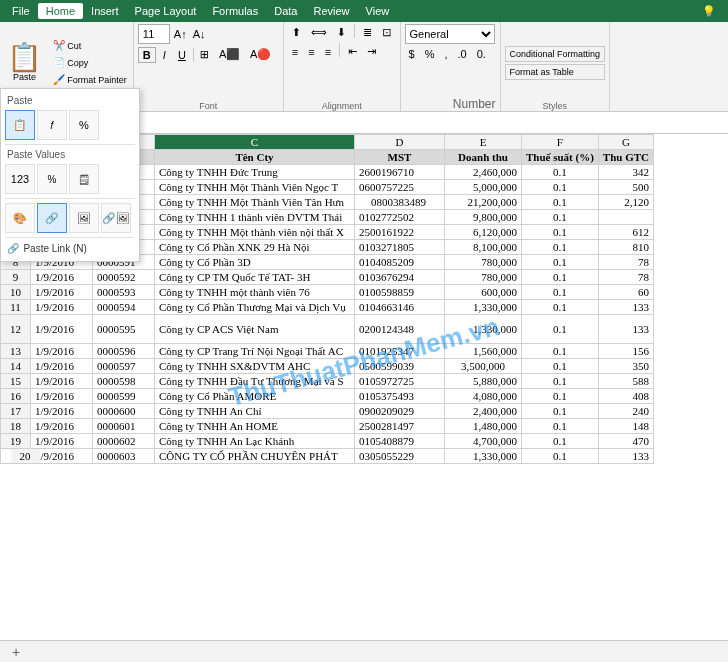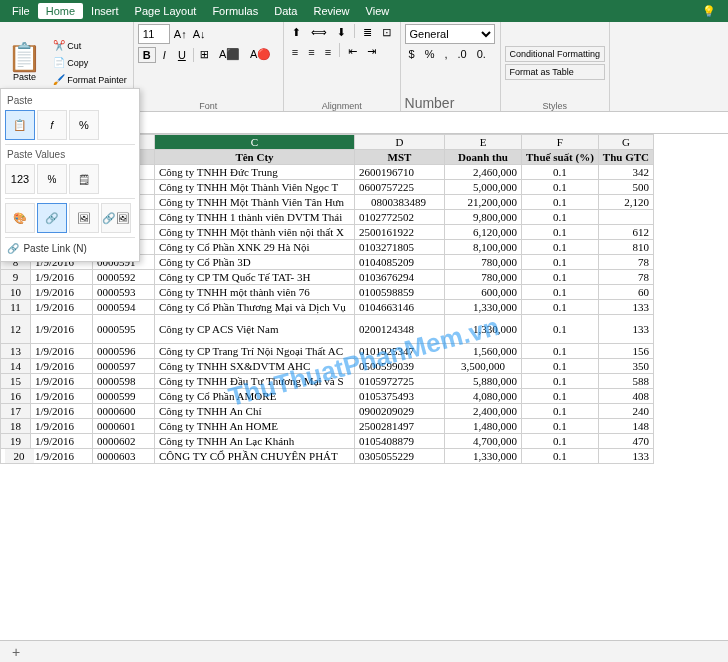--- a/index.html
+++ b/index.html
@@ -114,21 +114,21 @@
         <option>General</option>
       </select>
       <div style="display:flex; gap:2px;">
         <button style="background:none;border:1px solid transparent;cursor:pointer;font-size:11px;padding:1px 3px;">$</button>
         <button style="background:none;border:1px solid transparent;cursor:pointer;font-size:11px;padding:1px 3px;">%</button>
         <button style="background:none;border:1px solid transparent;cursor:pointer;font-size:11px;padding:1px 3px;">,</button>
         <button style="background:none;border:1px solid transparent;cursor:pointer;font-size:11px;padding:1px 3px;">.0</button>
         <button style="background:none;border:1px solid transparent;cursor:pointer;font-size:11px;padding:1px 3px;">0.</button>
       </div>
     </div>
-    <div style="font-size:14px; color:#666; text-align:left;">Number</div>
+    <div style="font-size:12px; color:#666; text-align:right;">Number</div>
   </div>
 
   <div style="display:flex; flex-direction:column; border-right:1px solid #d0d0d0; padding:2px 4px 0 4px; min-width:100px;">
     <div style="display:flex; flex-direction:column; gap:2px; flex:1; justify-content:center;">
       <button style="background:none;border:1px solid #c8c8c8;cursor:pointer;font-size:9px;padding:2px 4px; text-align:left;">Conditional Formatting</button>
       <button style="background:none;border:1px solid #c8c8c8;cursor:pointer;font-size:9px;padding:2px 4px; text-align:left;">Format as Table</button>
     </div>
     <div style="font-size:9px; color:#666; text-align:center;">Styles</div>
   </div>
 </div>
@@ -372,21 +372,21 @@
           <td style="border: 1px solid rgb(208, 208, 208); padding: 1px 4px; background: rgb(243, 243, 243); text-align: center; position: sticky; left: 0px; z-index: 4; width: 30px;">19</td>
           <td style="border: 1px solid rgb(208, 208, 208); padding: 1px 4px; min-width: 62px;">1/9/2016</td>
           <td style="border: 1px solid rgb(208, 208, 208); padding: 1px 4px; min-width: 62px;">0000602</td>
           <td style="border: 1px solid rgb(208, 208, 208); padding: 1px 4px; min-width: 200px;">Công ty TNHH An Lạc Khánh</td>
           <td style="border: 1px solid rgb(208, 208, 208); padding: 1px 4px; min-width: 90px;">0105408879</td>
           <td style="border: 1px solid rgb(208, 208, 208); padding: 1px 4px; min-width: 75px; text-align: right;">4,700,000</td>
           <td style="border: 1px solid rgb(208, 208, 208); padding: 1px 4px; min-width: 52px; text-align: center;">0.1</td>
           <td style="border: 1px solid rgb(208, 208, 208); padding: 1px 4px; min-width: 50px; text-align: right;">470</td>
         </tr>
         <tr>
-          <td style="border: 1px solid rgb(208, 208, 208); padding: 1px 4px; background: rgb(243, 243, 243); text-align: center; position: sticky; left: 4px; z-index: 4; width: 30px;">20</td>
+          <td style="border: 1px solid rgb(208, 208, 208); padding: 1px 4px; background: rgb(243, 243, 243); text-align: center; position: sticky; left: 10px; z-index: 4; width: 30px;">20</td>
           <td style="border: 1px solid rgb(208, 208, 208); padding: 1px 4px; min-width: 62px;">1/9/2016</td>
           <td style="border: 1px solid rgb(208, 208, 208); padding: 1px 4px; min-width: 62px;">0000603</td>
           <td style="border: 1px solid rgb(208, 208, 208); padding: 1px 4px; min-width: 200px;">CÔNG TY CỔ PHẦN CHUYÊN PHÁT</td>
           <td style="border: 1px solid rgb(208, 208, 208); padding: 1px 4px; min-width: 90px;">0305055229</td>
           <td style="border: 1px solid rgb(208, 208, 208); padding: 1px 4px; min-width: 75px; text-align: right;">1,330,000</td>
           <td style="border: 1px solid rgb(208, 208, 208); padding: 1px 4px; min-width: 52px; text-align: center;">0.1</td>
           <td style="border: 1px solid rgb(208, 208, 208); padding: 1px 4px; min-width: 50px; text-align: right;">133</td>
         </tr>
       </tbody>
   </table>

